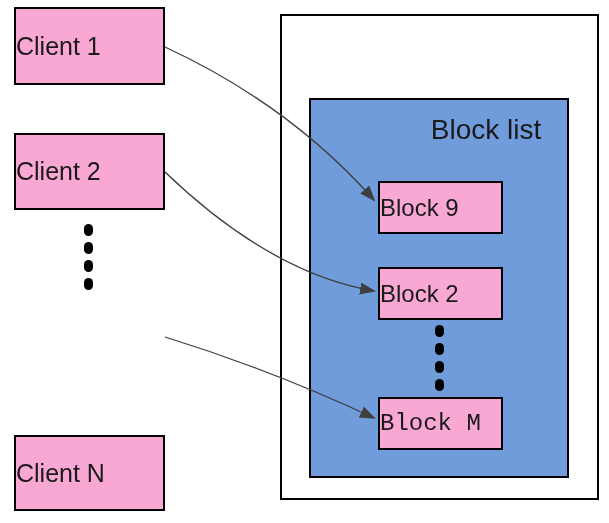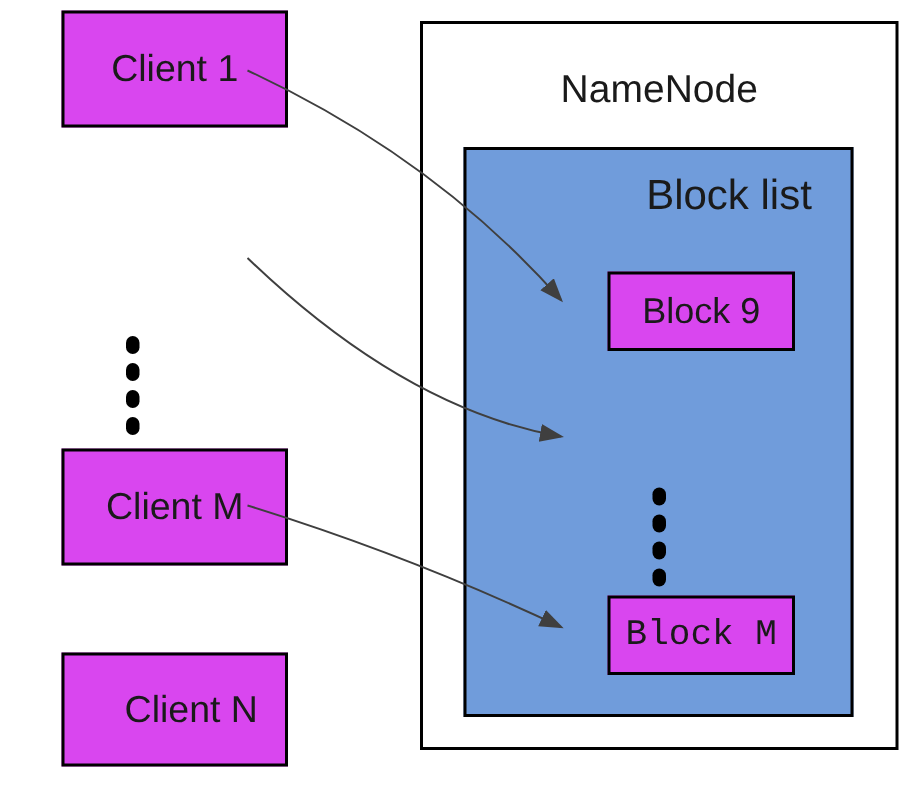--- a/index.html
+++ b/index.html
@@ -11,32 +11,31 @@
     position: relative;
     width: 609px;
     height: 523px;
     background: var(--background, #ffffff);
     overflow: hidden;
     color: var(--text, #1a1a1a);
   }
   .box {
     position: absolute;
     box-sizing: border-box;
-    background: #d946ef;
+    background: #f9a8d4;
     border: 2px solid var(--box-border, #000000);
     display: flex;
     align-items: center;
-    justify-content: center;
-    margin-left: 27px;
+    justify-content: flex-start;
   }
   .client-box { left: 14px; width: 151px; font-size: 25px; }
   #client-1 { top: 7px;   height: 78px; }
   #client-2 { top: 133px; height: 77px; }
   #client-m { top: 299px; height: 78px; }
-  #client-n { top: 435px; height: 76px; padding-left: 22px; }
+  #client-n { top: 435px; height: 76px; }
 
   #namenode-box {
     position: absolute;
     left: 280px; top: 14px;
     width: 319px; height: 486px;
     box-sizing: border-box;
     border: 2px solid var(--box-border, #000000);
     background: #ffffff;
   }
   .nn-title {
@@ -105,42 +104,44 @@
   }
 </style>
 </head>
 <body>
 
 <div id="canvas">
 
   <div class="box client-box" id="client-1">
     <span>Client 1</span>
   </div>
-  <div class="box client-box" id="client-m">
-    <span>Client M</span>
+  <div class="box client-box" id="client-2">
+    <span>Client 2</span>
   </div>
   <div class="box client-box" id="client-n">
     <span>Client N</span>
   </div>
 
   <div class="dots" id="client-dots">
     <span class="dot"></span>
     <span class="dot"></span>
     <span class="dot"></span>
     <span class="dot"></span>
   </div>
 
   <div id="namenode-box">
-    <div class="nn-title">NameNode</div>
 
     <div id="blocklist-box">
       <div class="bl-title">Block list</div>
 
       <div class="box block-box" id="block-1">
         <span>Block 9</span>
+      </div>
+      <div class="box block-box" id="block-2">
+        <span>Block 2</span>
       </div>
       <div class="box block-box" id="block-m">
         <span>Block M</span>
       </div>
 
       <div class="dots" id="block-dots">
         <span class="dot"></span>
         <span class="dot"></span>
         <span class="dot"></span>
         <span class="dot"></span>

